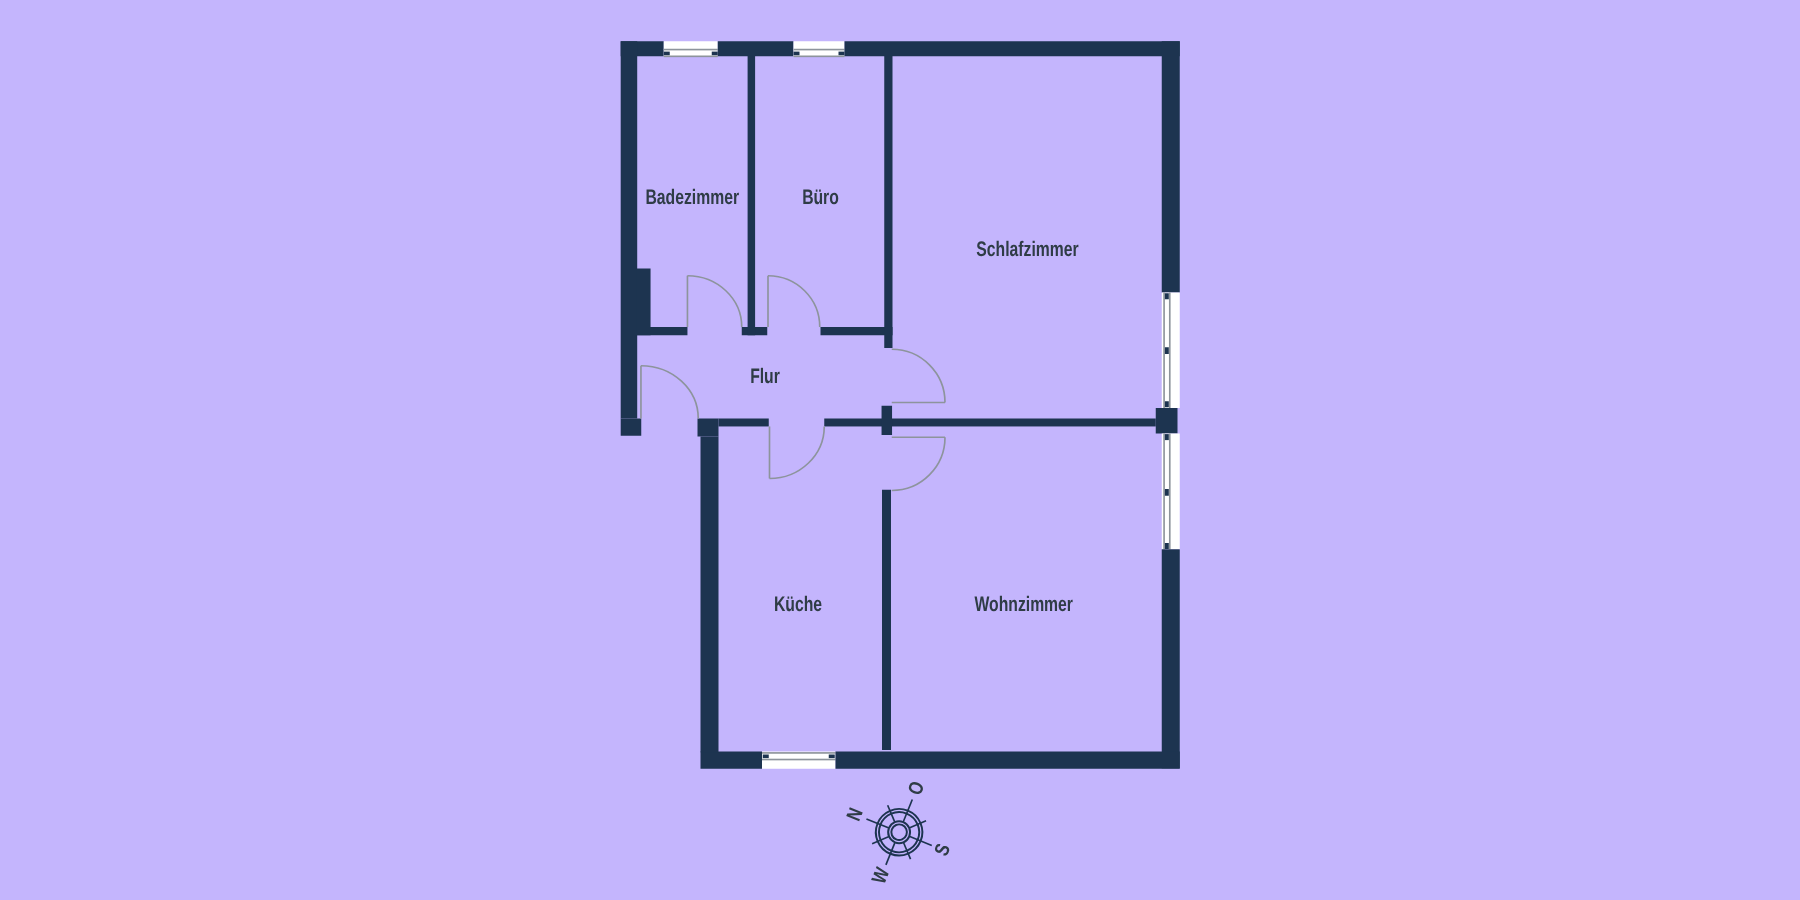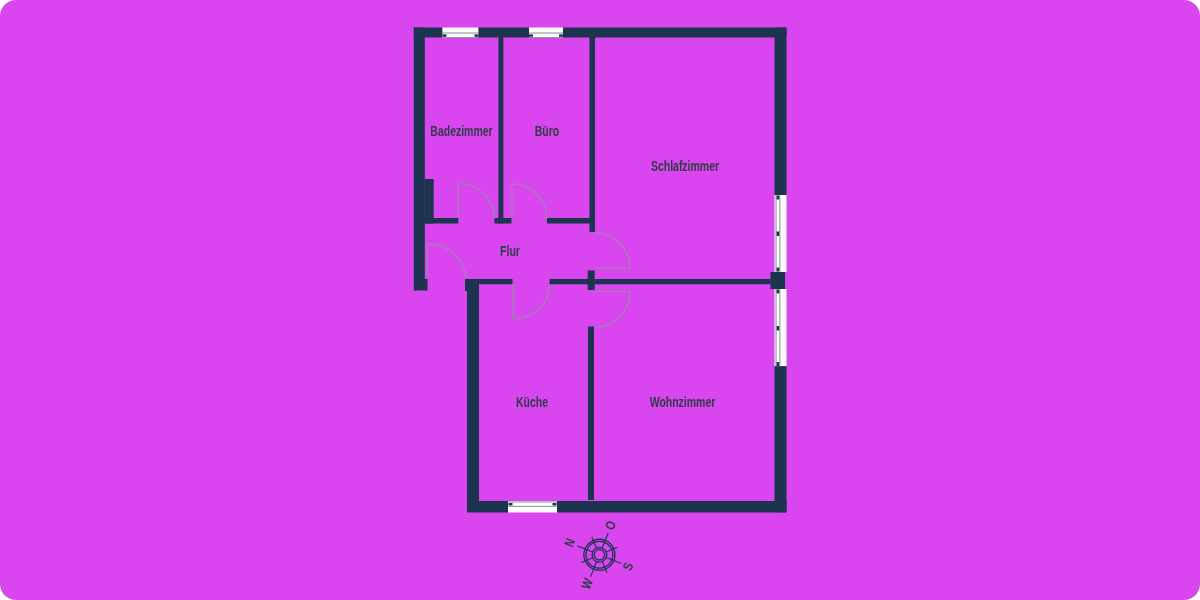--- a/index.html
+++ b/index.html
@@ -1,16 +1,16 @@
 <!DOCTYPE html>
 <html><head>
 <meta charset="utf-8">
 <style>
   html,body{margin:0;padding:0;background:#ffffff;}
-  .page{position:relative;width:1200px;height:600px;background:#d946ef;overflow:hidden;border-radius:16px;}
+  .page{position:relative;width:1200px;height:600px;background:#c4b5fd;overflow:hidden;}
   svg{position:absolute;left:0;top:0;}
   text{font-family:"Liberation Sans",sans-serif;font-weight:bold;fill:#2f3c46;}
 </style>
 </head>
 <body>
 <div class="page">
 <svg width="1200" height="600" viewBox="0 0 1200 600">
 <defs></defs>
 <g>
 

